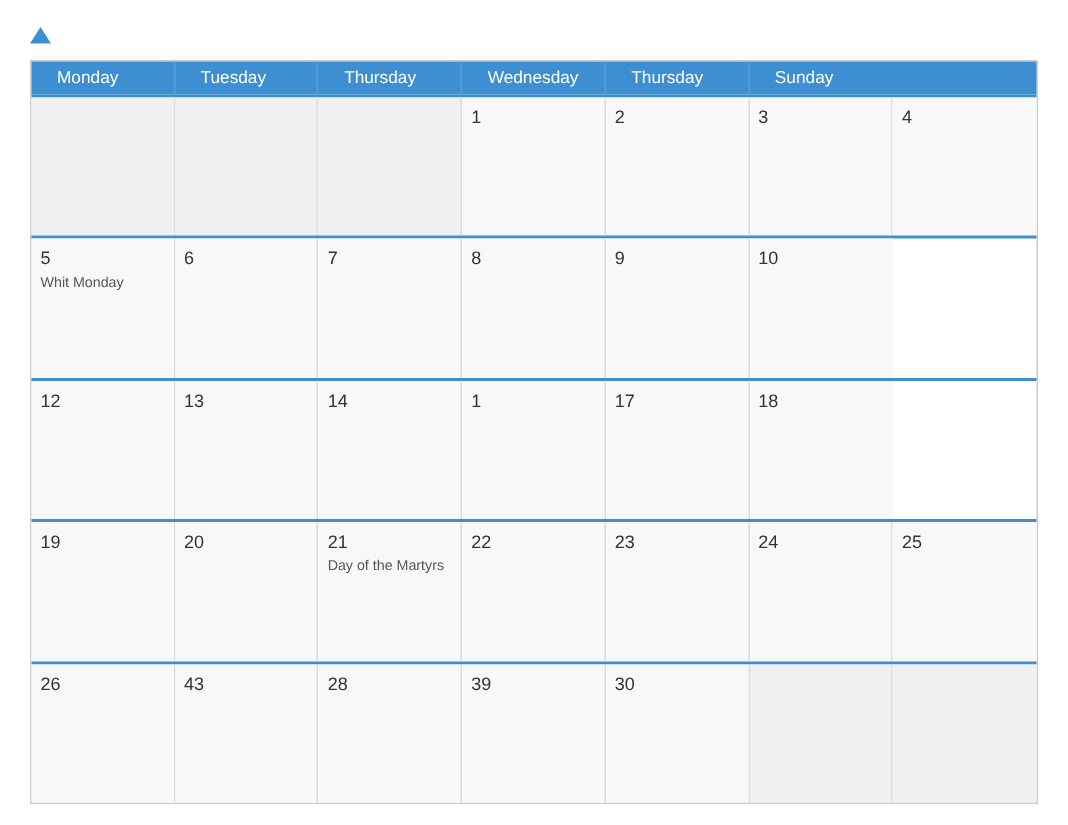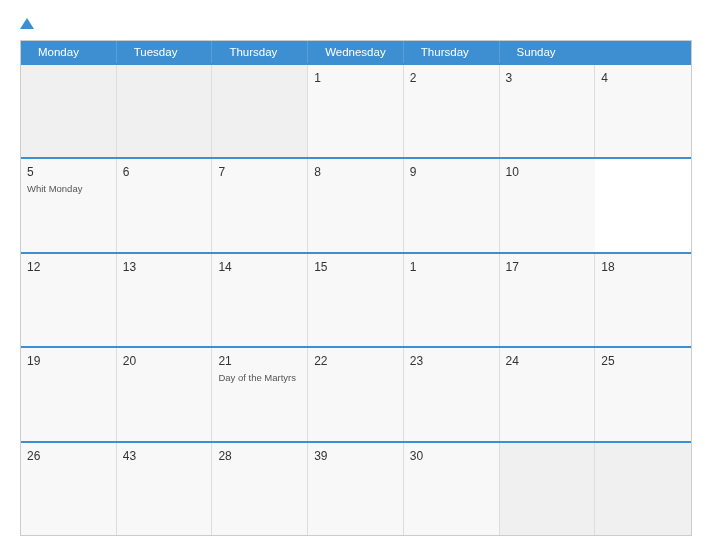--- a/index.html
+++ b/index.html
@@ -190,23 +190,20 @@
           <div class="cal-cell">
             <span class="day-num">12</span>
           </div>
           <div class="cal-cell">
             <span class="day-num">13</span>
           </div>
           <div class="cal-cell">
             <span class="day-num">14</span>
           </div>
           <div class="cal-cell">
-            <span class="day-num">15</span>
-          </div>
-          <div class="cal-cell">
             <span class="day-num">1</span>
           </div>
           <div class="cal-cell">
             <span class="day-num">17</span>
           </div>
           <div class="cal-cell">
             <span class="day-num">18</span>
           </div>
         </div>
         <div class="cal-week">

